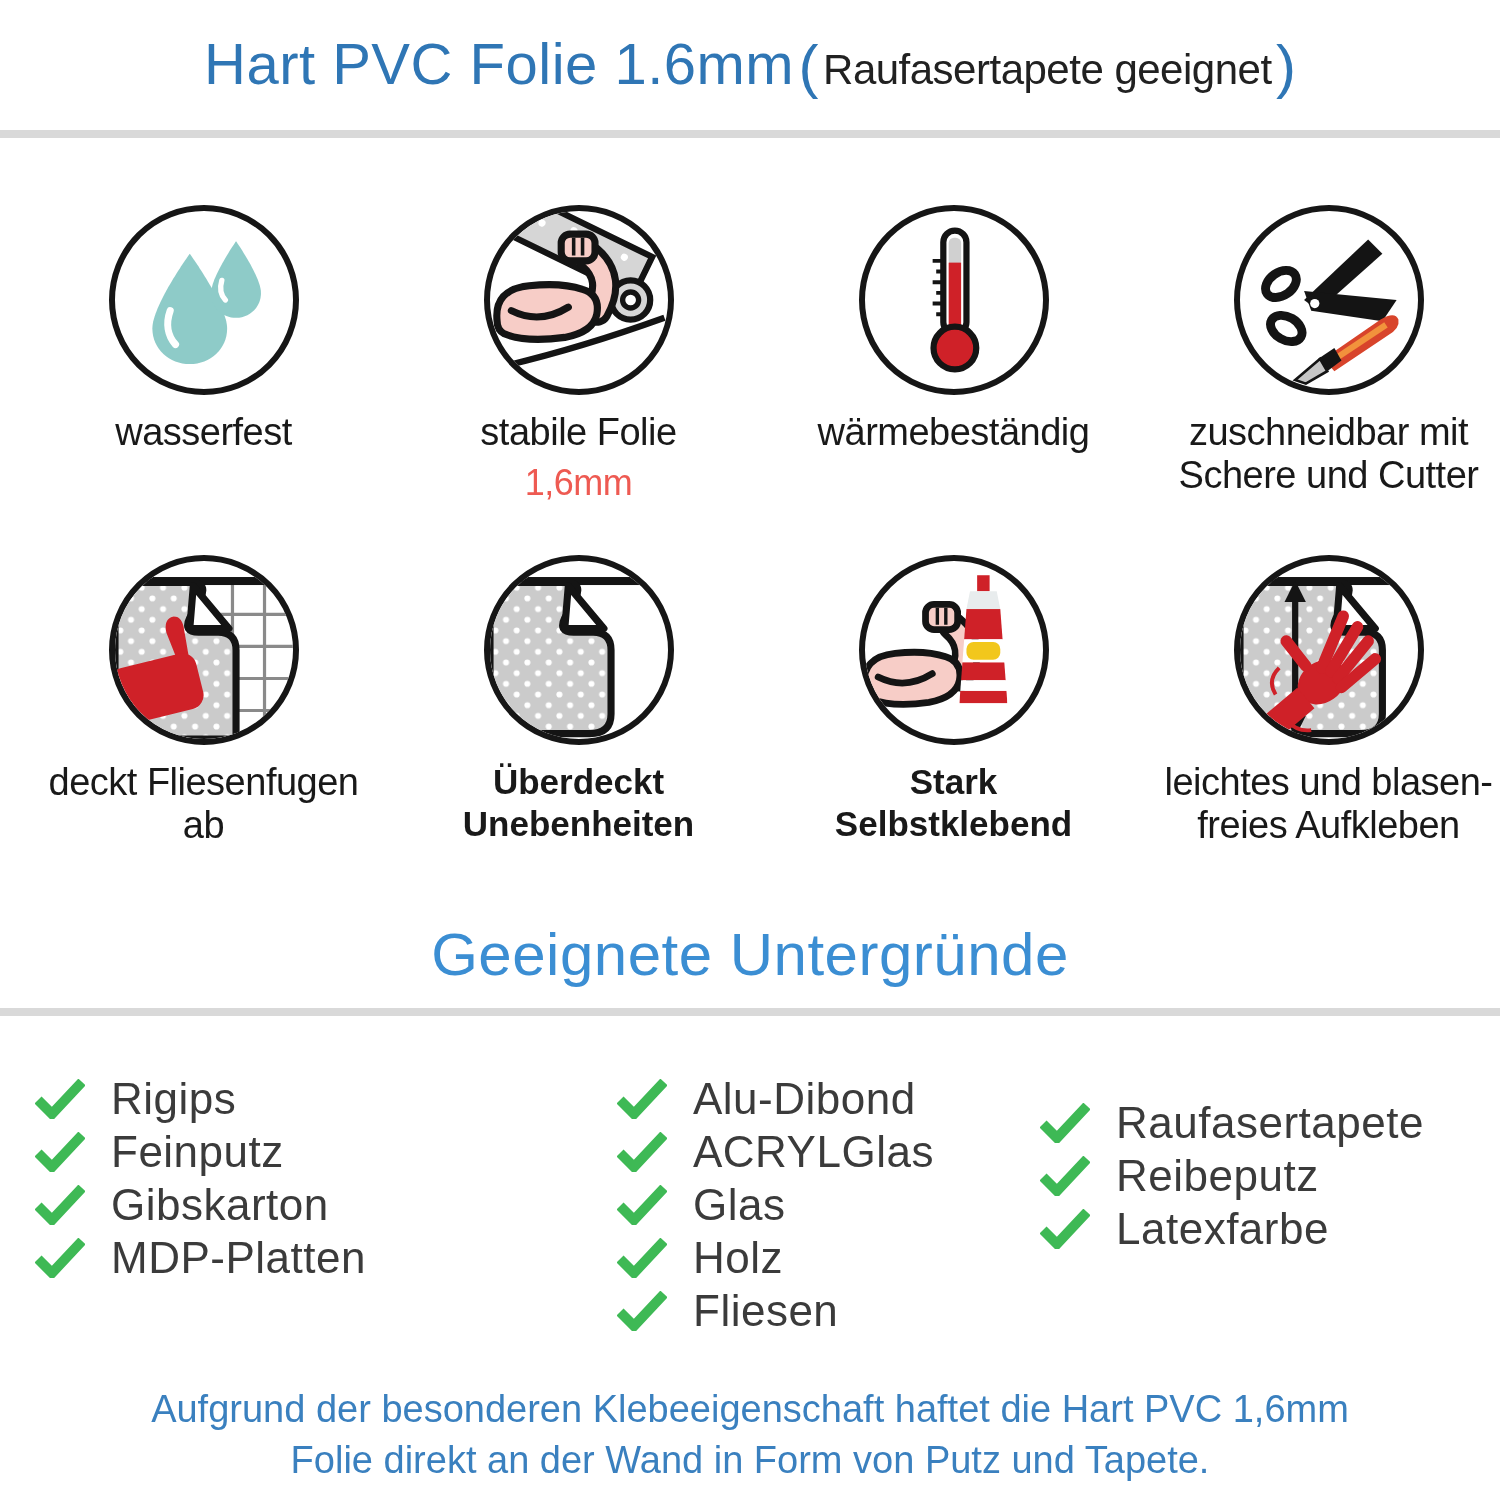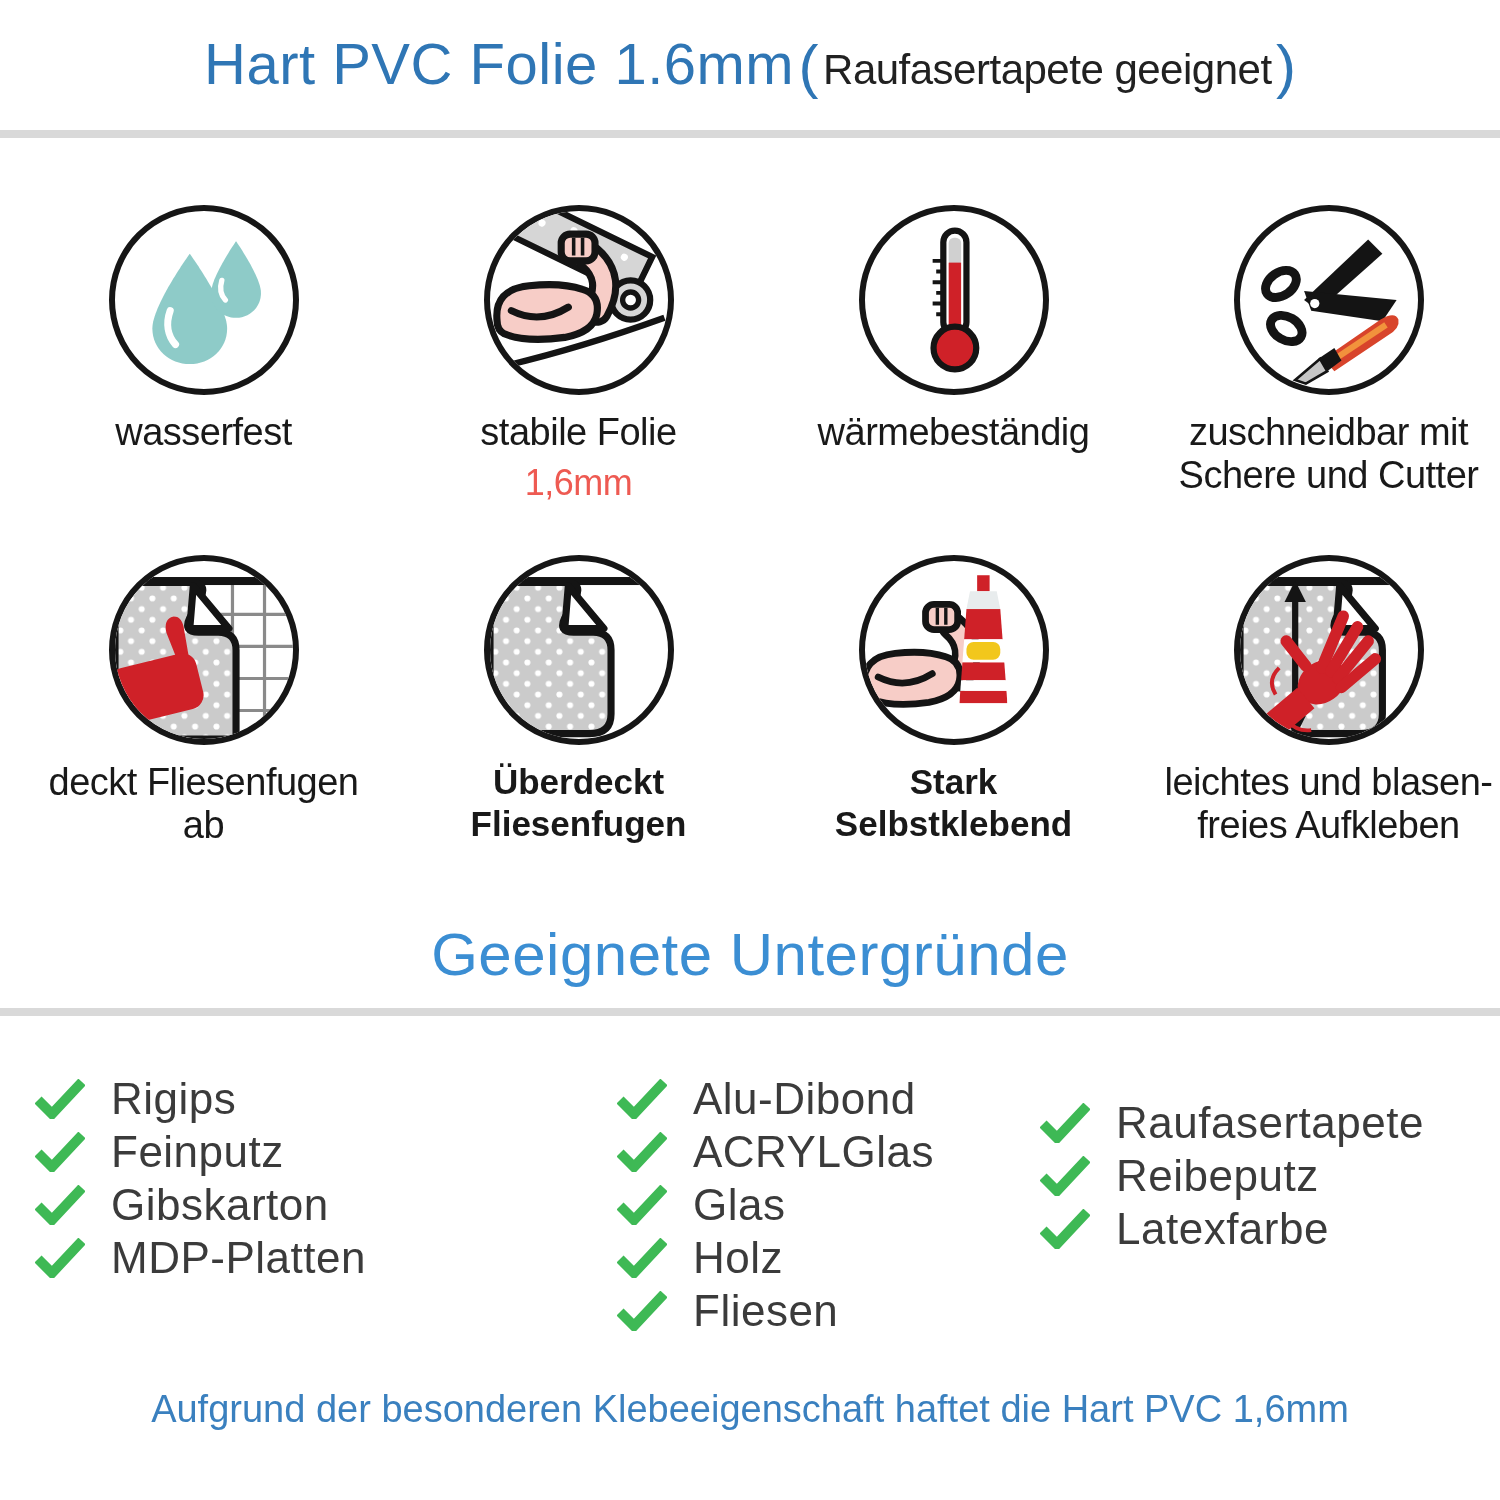--- a/index.html
+++ b/index.html
@@ -170,21 +170,21 @@
             <circle cx="3" cy="3" r="1.7" fill="#fff"></circle>
               <circle cx="9" cy="9" r="1.7" fill="#fff"></circle>
           </pattern>
         </defs>
         <rect x="0" y="9" width="100" height="4.5" fill="#141414"></rect>
         <path d="M0,12 L44,12 Q52,13 48,21 L42,32 Q38,40 47,40 L58,40 Q68,40 68,50 L68,86 Q68,97 56,97 L0,97 Z" fill="url(#dots6)" stroke="#141414" stroke-width="4" stroke-linejoin="round"></path>
         <path d="M44,14 L64,38 L42,38 Z" fill="#ffffff" stroke="#141414" stroke-width="4" stroke-linejoin="round"></path>
       </svg>
     </div>
     <div class="feature-label wide">Überdeckt
-Fliesenfugen</div>
+Unebenheiten</div>
   </div>
 
   <div class="feature">
     <div class="icon-circle">
       <svg viewBox="0 0 100 100">
         <defs>
           <clipPath id="tube7">
               <polygon points="57,27 76,27 80,80 53,80"></polygon>
             </clipPath>
         </defs>
@@ -329,13 +329,14 @@
       <svg class="check-icon" viewBox="0 0 50 40">
           <path d="M3,21 L17,35 L47,3" stroke="#3eb955" stroke-width="10" fill="none"></path>
         </svg>
       <span class="sub-label">Latexfarbe</span>
     </div>
   </div>
 </div>
 
 <div class="footer">
   <div>Aufgrund der besonderen Klebeeigenschaft haftet die Hart PVC 1,6mm</div>
+  <div>Folie direkt an der Wand in Form von Putz und Tapete.</div>
 </div>
 
 </body></html>

